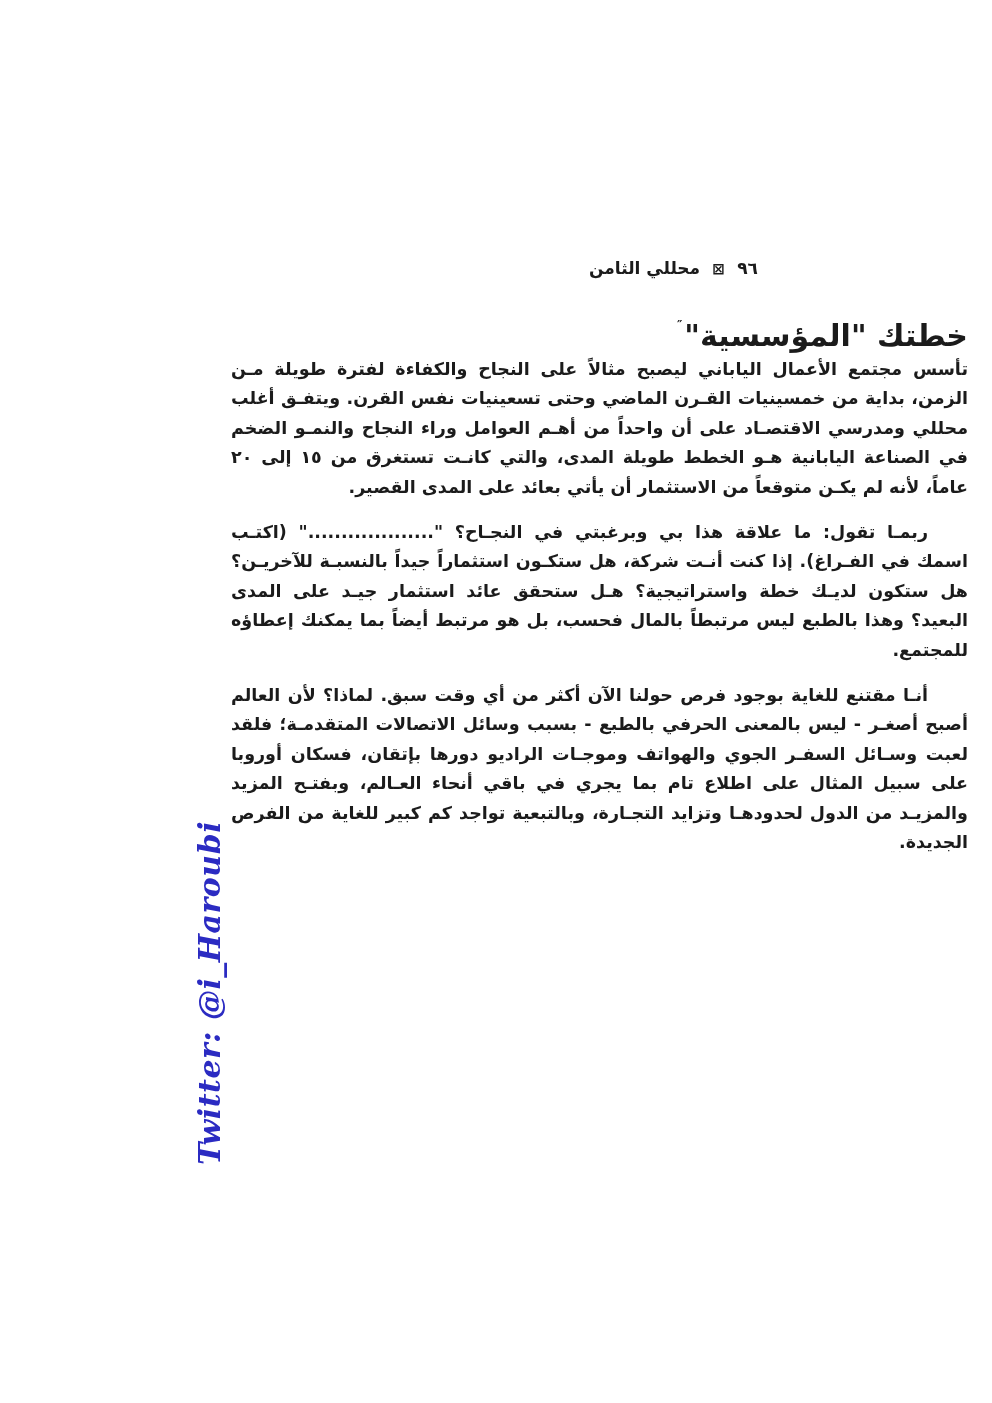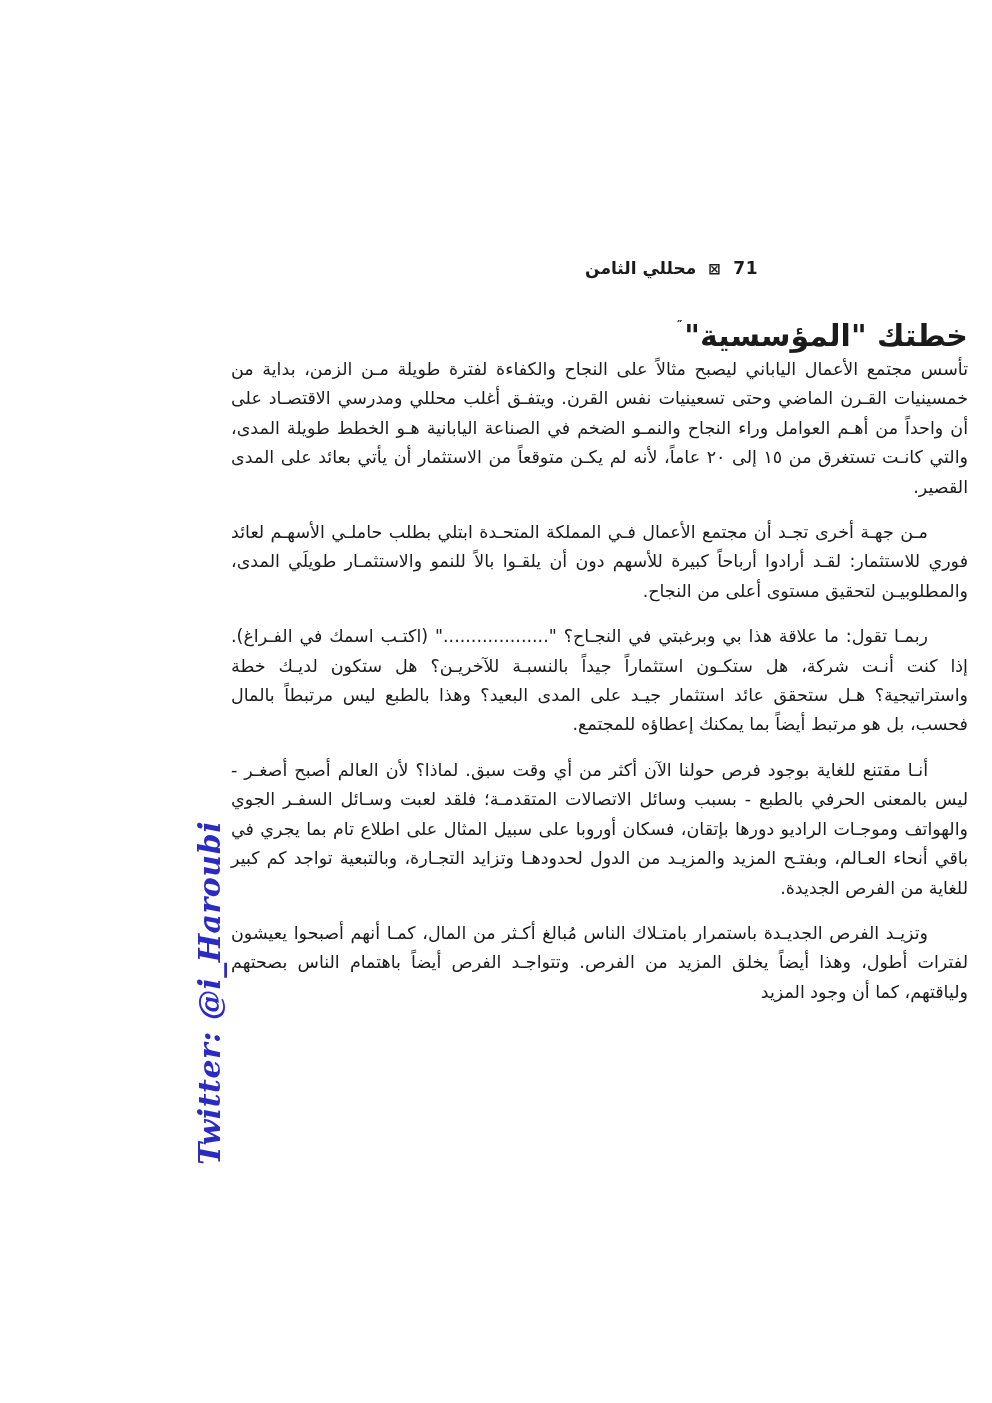--- a/index.html
+++ b/index.html
@@ -59,20 +59,21 @@
   
   .body-text {
     position: absolute;
     top: 355px;
     right: 24px;
     width: 737px;
     direction: rtl;
     text-align: justify;
     font-size: 17.5px;
     line-height: 29.4px;
+    font-weight: bold;
   }
   .body-text p {
     margin: 0 0 16px 0;
     text-indent: 0;
   }
   .body-text p.indented {
     text-indent: 40px;
   }
   .body-text p:last-child {
     margin-bottom: 0;
@@ -91,30 +92,28 @@
     font-size: 30px;
     letter-spacing: 0.5px;
   }
 </style>
 </head>
 <body>
 
 <div class="page" style="background: rgb(255, 255, 255); color: rgb(27, 27, 27);">
 
   <div class="running-header">
-    <span>71</span>
+    <span>٩٦</span>
     <span class="ornament">⊠</span>
     <span>محللي الثامن</span>
   </div>
 
   <h1 class="chapter-heading"><span>خطتك "المؤسسية"</span><sup>″</sup></h1>
 
   <div class="body-text">
     <p>تأسس مجتمع الأعمال الياباني ليصبح مثالاً على النجاح والكفاءة لفترة طويلة مـن الزمن، بداية من خمسينيات القـرن الماضي وحتى تسعينيات نفس القرن. ويتفـق أغلب محللي ومدرسي الاقتصـاد على أن واحداً من أهـم العوامل وراء النجاح والنمـو الضخم في الصناعة اليابانية هـو الخطط طويلة المدى، والتي كانـت تستغرق من ١٥ إلى ٢٠ عاماً، لأنه لم يكـن متوقعاً من الاستثمار أن يأتي بعائد على المدى القصير.</p>
-    <p class="indented">مـن جهـة أخرى تجـد أن مجتمع الأعمال فـي المملكة المتحـدة ابتلي بطلب حاملـي الأسهـم لعائد فوري للاستثمار: لقـد أرادوا أرباحاً كبيرة للأسهم دون أن يلقـوا بالاً للنمو والاستثمـار طويلَي المدى، والمطلوبيـن لتحقيق مستوى أعلى من النجاح.</p>
     <p class="indented">ربمـا تقول: ما علاقة هذا بي وبرغبتي في النجـاح؟ "..................." (اكتـب اسمك في الفـراغ). إذا كنت أنـت شركة، هل ستكـون استثماراً جيداً بالنسبـة للآخريـن؟ هل ستكون لديـك خطة واستراتيجية؟ هـل ستحقق عائد استثمار جيـد على المدى البعيد؟ وهذا بالطبع ليس مرتبطاً بالمال فحسب، بل هو مرتبط أيضاً بما يمكنك إعطاؤه للمجتمع.</p>
     <p class="indented">أنـا مقتنع للغاية بوجود فرص حولنا الآن أكثر من أي وقت سبق. لماذا؟ لأن العالم أصبح أصغـر - ليس بالمعنى الحرفي بالطبع - بسبب وسائل الاتصالات المتقدمـة؛ فلقد لعبت وسـائل السفـر الجوي والهواتف وموجـات الراديو دورها بإتقان، فسكان أوروبا على سبيل المثال على اطلاع تام بما يجري في باقي أنحاء العـالم، وبفتـح المزيد والمزيـد من الدول لحدودهـا وتزايد التجـارة، وبالتبعية تواجد كم كبير للغاية من الفرص الجديدة.</p>
-    <p class="indented">وتزيـد الفرص الجديـدة باستمرار بامتـلاك الناس مُبالغ أكـثر من المال، كمـا أنهم أصبحوا يعيشون لفترات أطول، وهذا أيضاً يخلق المزيد من الفرص. وتتواجـد الفرص أيضاً باهتمام الناس بصحتهم ولياقتهم، كما أن وجود المزيد</p>
   </div>
 
   <div class="watermark" style="color: rgb(43, 43, 194);">Twitter: @i_Haroubi</div>
 
 </div>
 
 </body></html>

